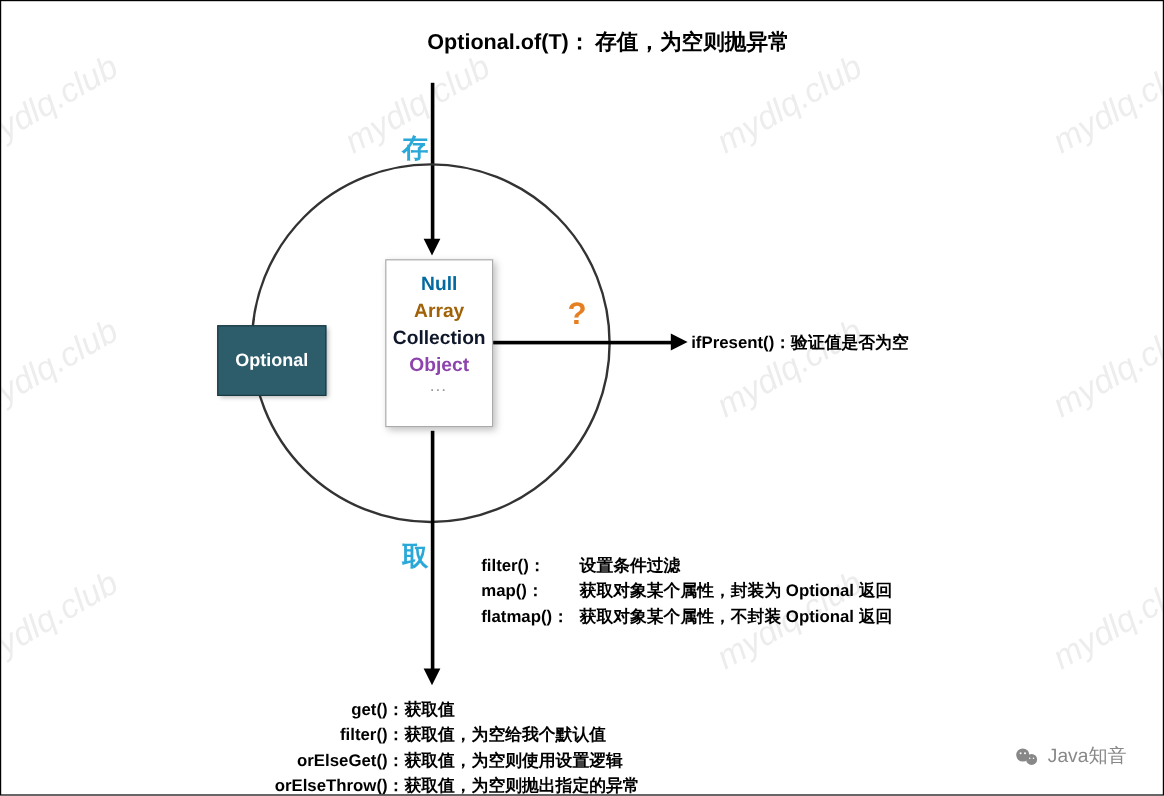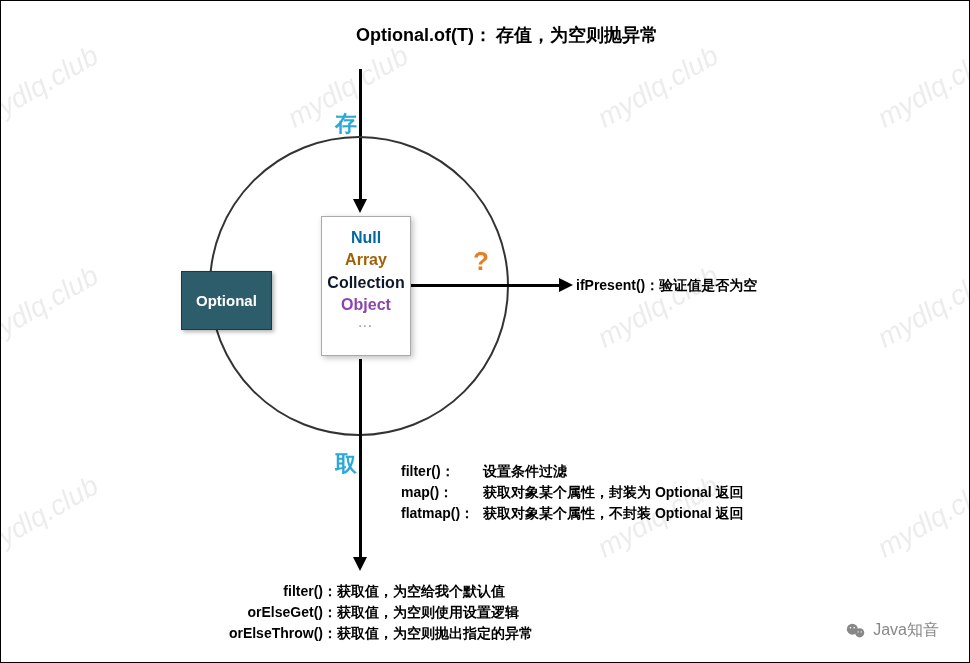--- a/index.html
+++ b/index.html
@@ -222,20 +222,21 @@
 <div class="arrow-line" style="left:358px; top:358px; width:3px; height:200px;"></div>
 <div class="arrow-head-down" style="left:352px; top:556px;"></div>
 
 <div class="mid-text">
   <div class="row"><span class="m">filter()：</span><span>设置条件过滤</span></div>
   <div class="row"><span class="m">map()：</span><span>获取对象某个属性，封装为 Optional 返回</span></div>
   <div class="row"><span class="m">flatmap()：</span><span>获取对象某个属性，不封装 Optional 返回</span></div>
 </div>
 
 <div class="bottom-text">
+  <div class="row"><span class="m">get()：</span><span>获取值</span></div>
   <div class="row"><span class="m">filter()：</span><span>获取值，为空给我个默认值</span></div>
   <div class="row"><span class="m">orElseGet()：</span><span>获取值，为空则使用设置逻辑</span></div>
   <div class="row"><span class="m">orElseThrow()：</span><span>获取值，为空则抛出指定的异常</span></div>
 </div>
 
 <div class="footer-brand">
   <span class="wechat-icon">
     <svg viewBox="0 0 24 24" fill="#888">
         <circle cx="8" cy="10" r="6"></circle>
         <circle cx="16" cy="14" r="5"></circle>

